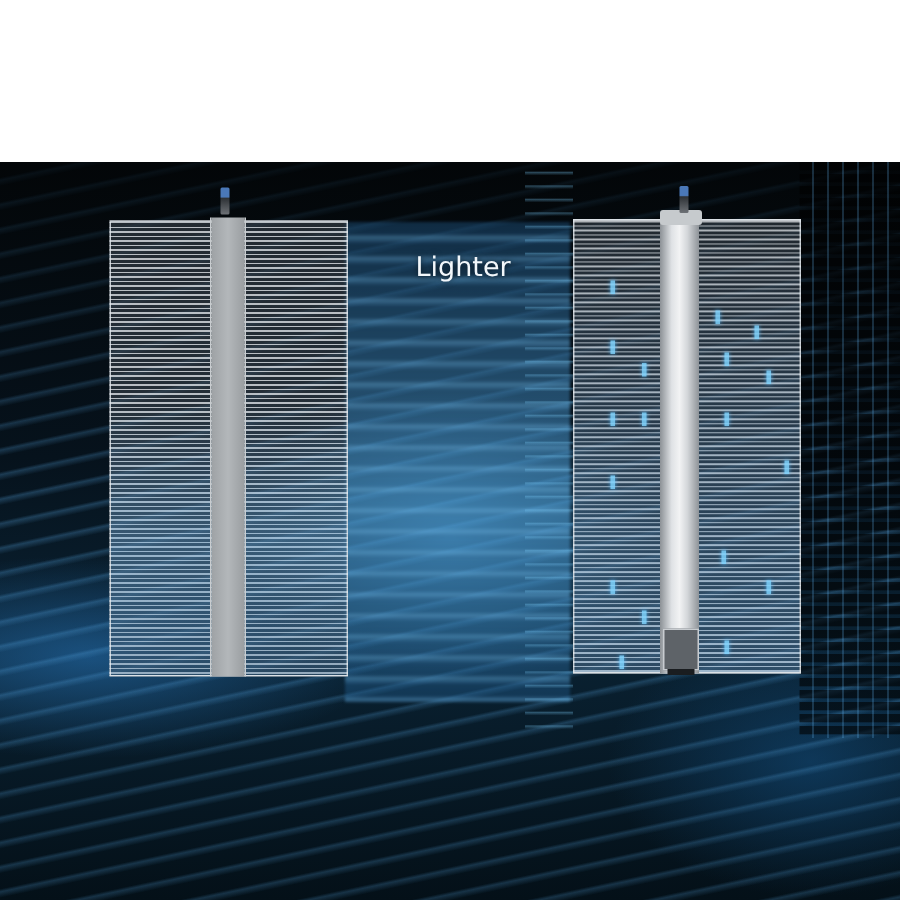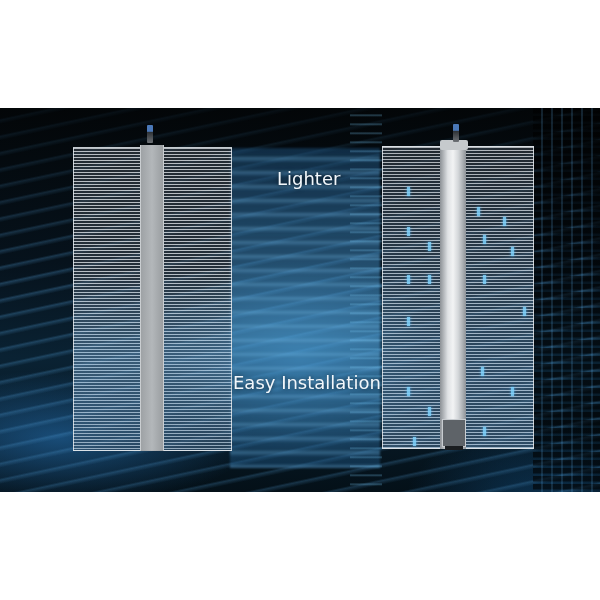--- a/index.html
+++ b/index.html
@@ -1,19 +1,19 @@
 <!DOCTYPE html>
 <html><head>
 <meta charset="utf-8">
 <style>
   html, body { margin: 0; padding: 0; background: #ffffff; }
   body { width: 600px; height: 600px; position: relative; overflow: hidden; font-family: "DejaVu Sans", sans-serif; }
 
   .banner {
-    position: absolute; left: 0; top: 108px; width: 600px; height: 384px; overflow: hidden;
+    position: absolute; left: 0; top: 108px; width: 600px; height: 492px; overflow: hidden;
     background:
       radial-gradient(ellipse 220px 140px at 300px 250px, rgba(70,150,205,0.55), rgba(0,0,0,0) 70%),
       radial-gradient(ellipse 260px 90px at 60px 330px, rgba(40,120,190,0.55), rgba(0,0,0,0) 75%),
       radial-gradient(ellipse 180px 120px at 540px 400px, rgba(20,80,130,0.55), rgba(0,0,0,0) 75%),
       linear-gradient(180deg, #030608 0%, #06121c 40%, #0a2233 65%, #041018 100%);
   }
   
   .streaks {
     position: absolute; inset: 0;
     background:
@@ -140,14 +140,13 @@
         <span style="left:30px;top:290px"></span>
     </div>
     <div class="spine-right">
       <div class="foot"></div>
     </div>
   </div>
   <div class="cap-right"></div>
   <div class="connector connector-right"></div>
 
   <div class="feature feature-1">Lighter</div>
-  <div class="feature feature-3">Easy Installation</div>
 </div>
 
 </body></html>

